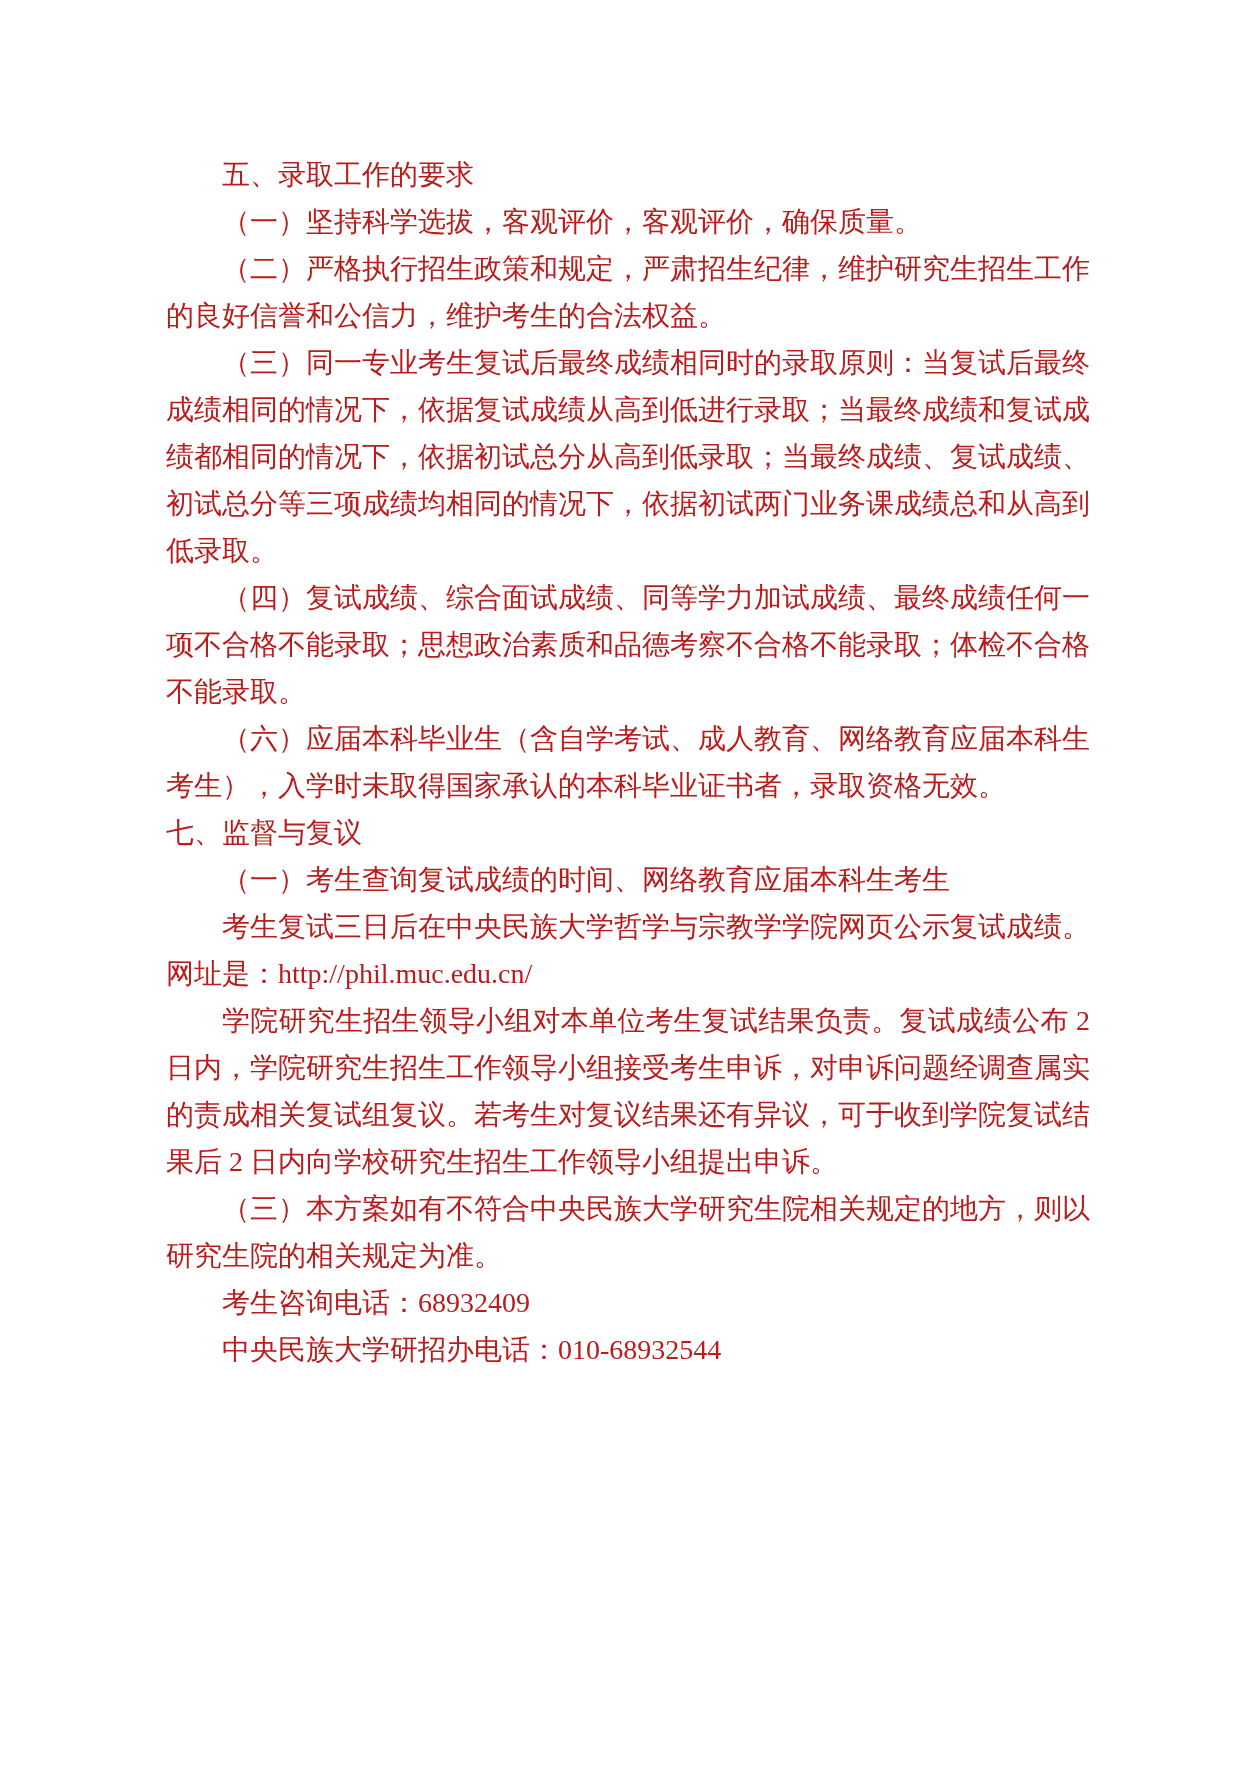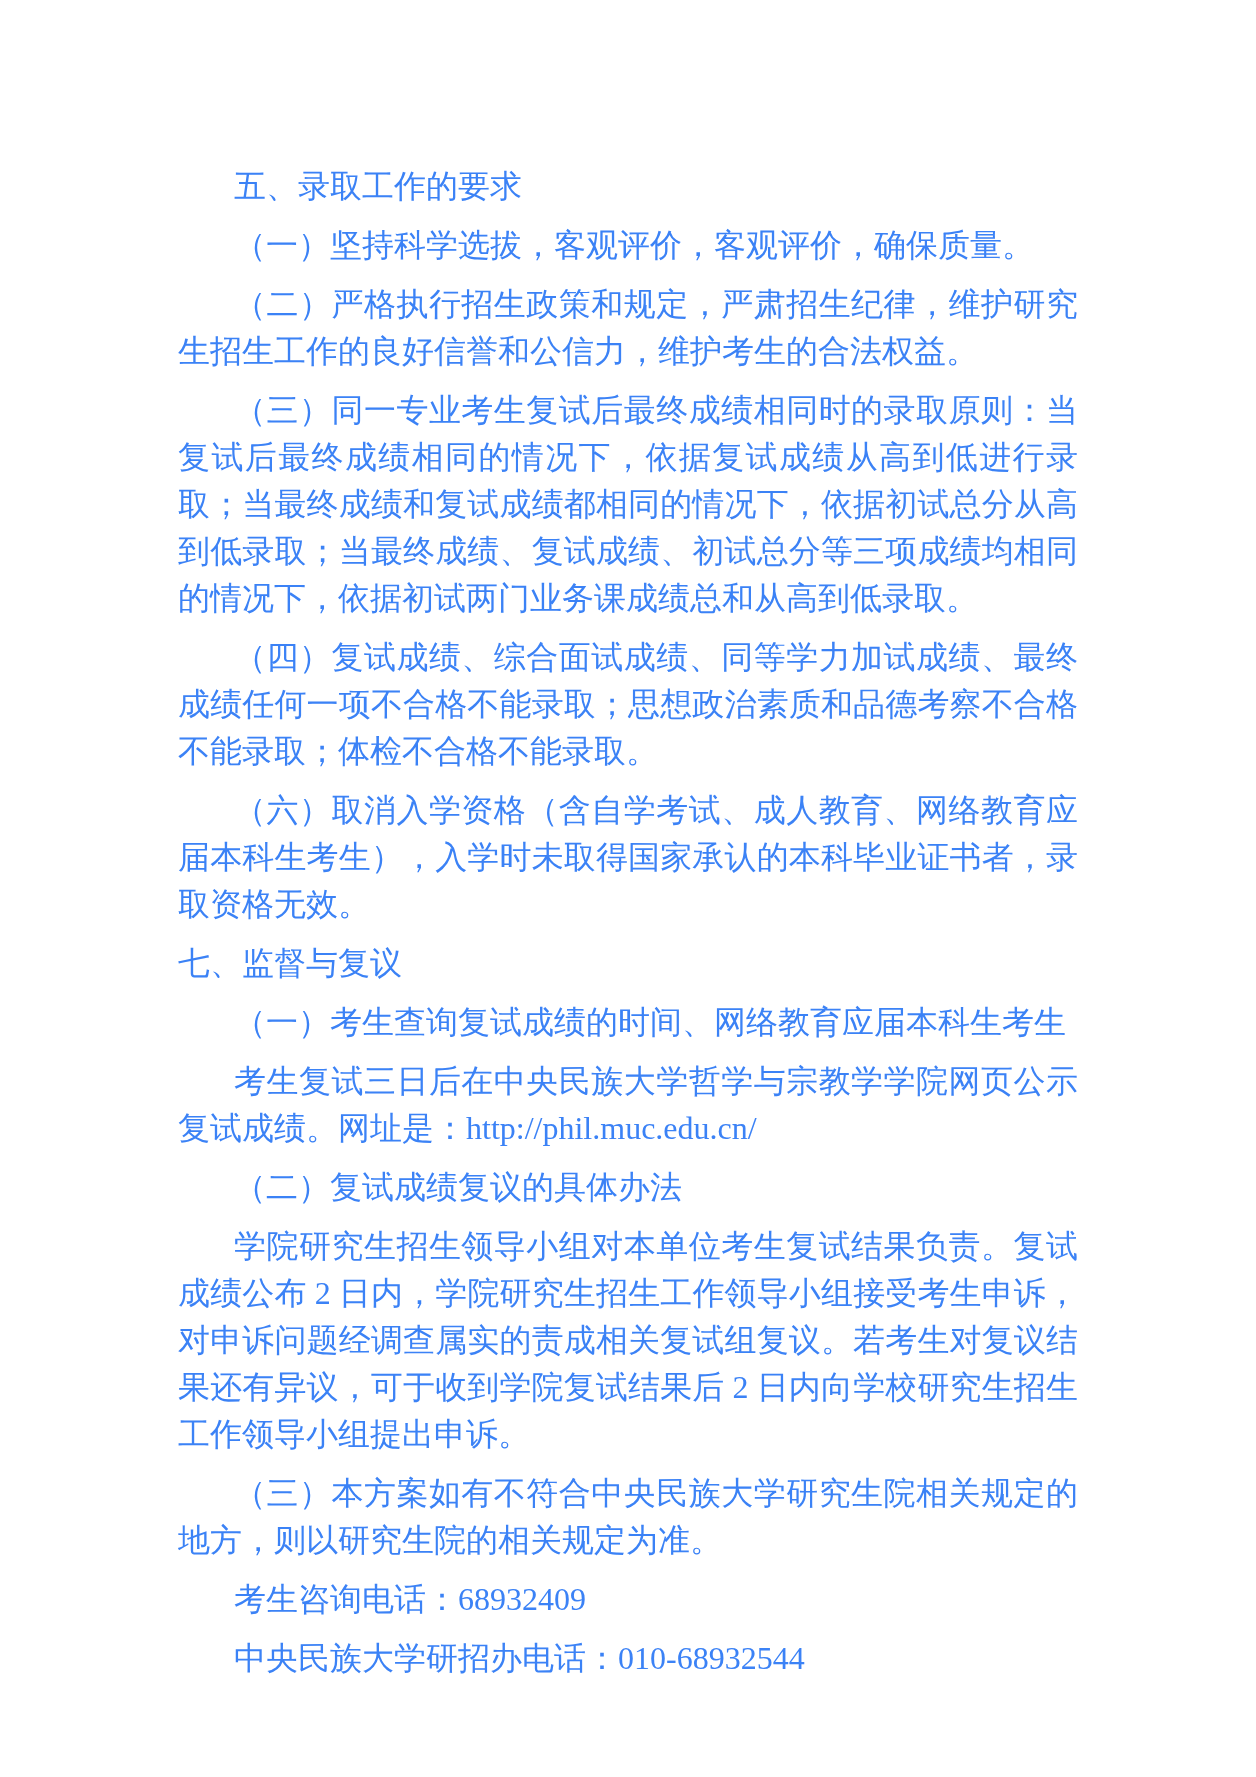--- a/index.html
+++ b/index.html
@@ -13,45 +13,44 @@
     position: relative;
     font-family: "Liberation Serif", "DejaVu Serif", serif;
   }
   .page {
     position: absolute;
     left: 166px;
     top: 151px;
     width: 924px;
   }
   .para {
-    margin: 12px;
+    margin: 0;
     padding: 0;
-    font-size: 32px;
+    font-size: 28px;
     line-height: 47px;
-    color: #3b82f6;
+    color: #b91c1c;
     text-align: justify;
     text-justify: inter-ideograph;
     overflow-wrap: break-word;
     letter-spacing: 0;
   }
   .para.indent {
     text-indent: 56px;
   }
 </style>
 </head>
 <body>
 
 <div class="page">
   <p class="para indent">五、录取工作的要求</p>
   <p class="para indent">（一）坚持科学选拔，客观评价，客观评价，确保质量。</p>
   <p class="para indent">（二）严格执行招生政策和规定，严肃招生纪律，维护研究生招生工作的良好信誉和公信力，维护考生的合法权益。</p>
   <p class="para indent">（三）同一专业考生复试后最终成绩相同时的录取原则：当复试后最终成绩相同的情况下，依据复试成绩从高到低进行录取；当最终成绩和复试成绩都相同的情况下，依据初试总分从高到低录取；当最终成绩、复试成绩、初试总分等三项成绩均相同的情况下，依据初试两门业务课成绩总和从高到低录取。</p>
   <p class="para indent">（四）复试成绩、综合面试成绩、同等学力加试成绩、最终成绩任何一项不合格不能录取；思想政治素质和品德考察不合格不能录取；体检不合格不能录取。</p>
-  <p class="para indent">（六）取消入学资格（含自学考试、成人教育、网络教育应届本科生考生），入学时未取得国家承认的本科毕业证书者，录取资格无效。</p>
+  <p class="para indent">（六）应届本科毕业生（含自学考试、成人教育、网络教育应届本科生考生），入学时未取得国家承认的本科毕业证书者，录取资格无效。</p>
   <p class="para">七、监督与复议</p>
   <p class="para indent">（一）考生查询复试成绩的时间、网络教育应届本科生考生</p>
   <p class="para indent">考生复试三日后在中央民族大学哲学与宗教学学院网页公示复试成绩。网址是：http://phil.muc.edu.cn/</p>
-  <p class="para indent">（二）复试成绩复议的具体办法</p>
   <p class="para indent">学院研究生招生领导小组对本单位考生复试结果负责。复试成绩公布 2 日内，学院研究生招生工作领导小组接受考生申诉，对申诉问题经调查属实的责成相关复试组复议。若考生对复议结果还有异议，可于收到学院复试结果后 2 日内向学校研究生招生工作领导小组提出申诉。</p>
   <p class="para indent">（三）本方案如有不符合中央民族大学研究生院相关规定的地方，则以研究生院的相关规定为准。</p>
   <p class="para indent">考生咨询电话：68932409</p>
   <p class="para indent">中央民族大学研招办电话：010-68932544</p>
 </div>
 
 </body></html>

